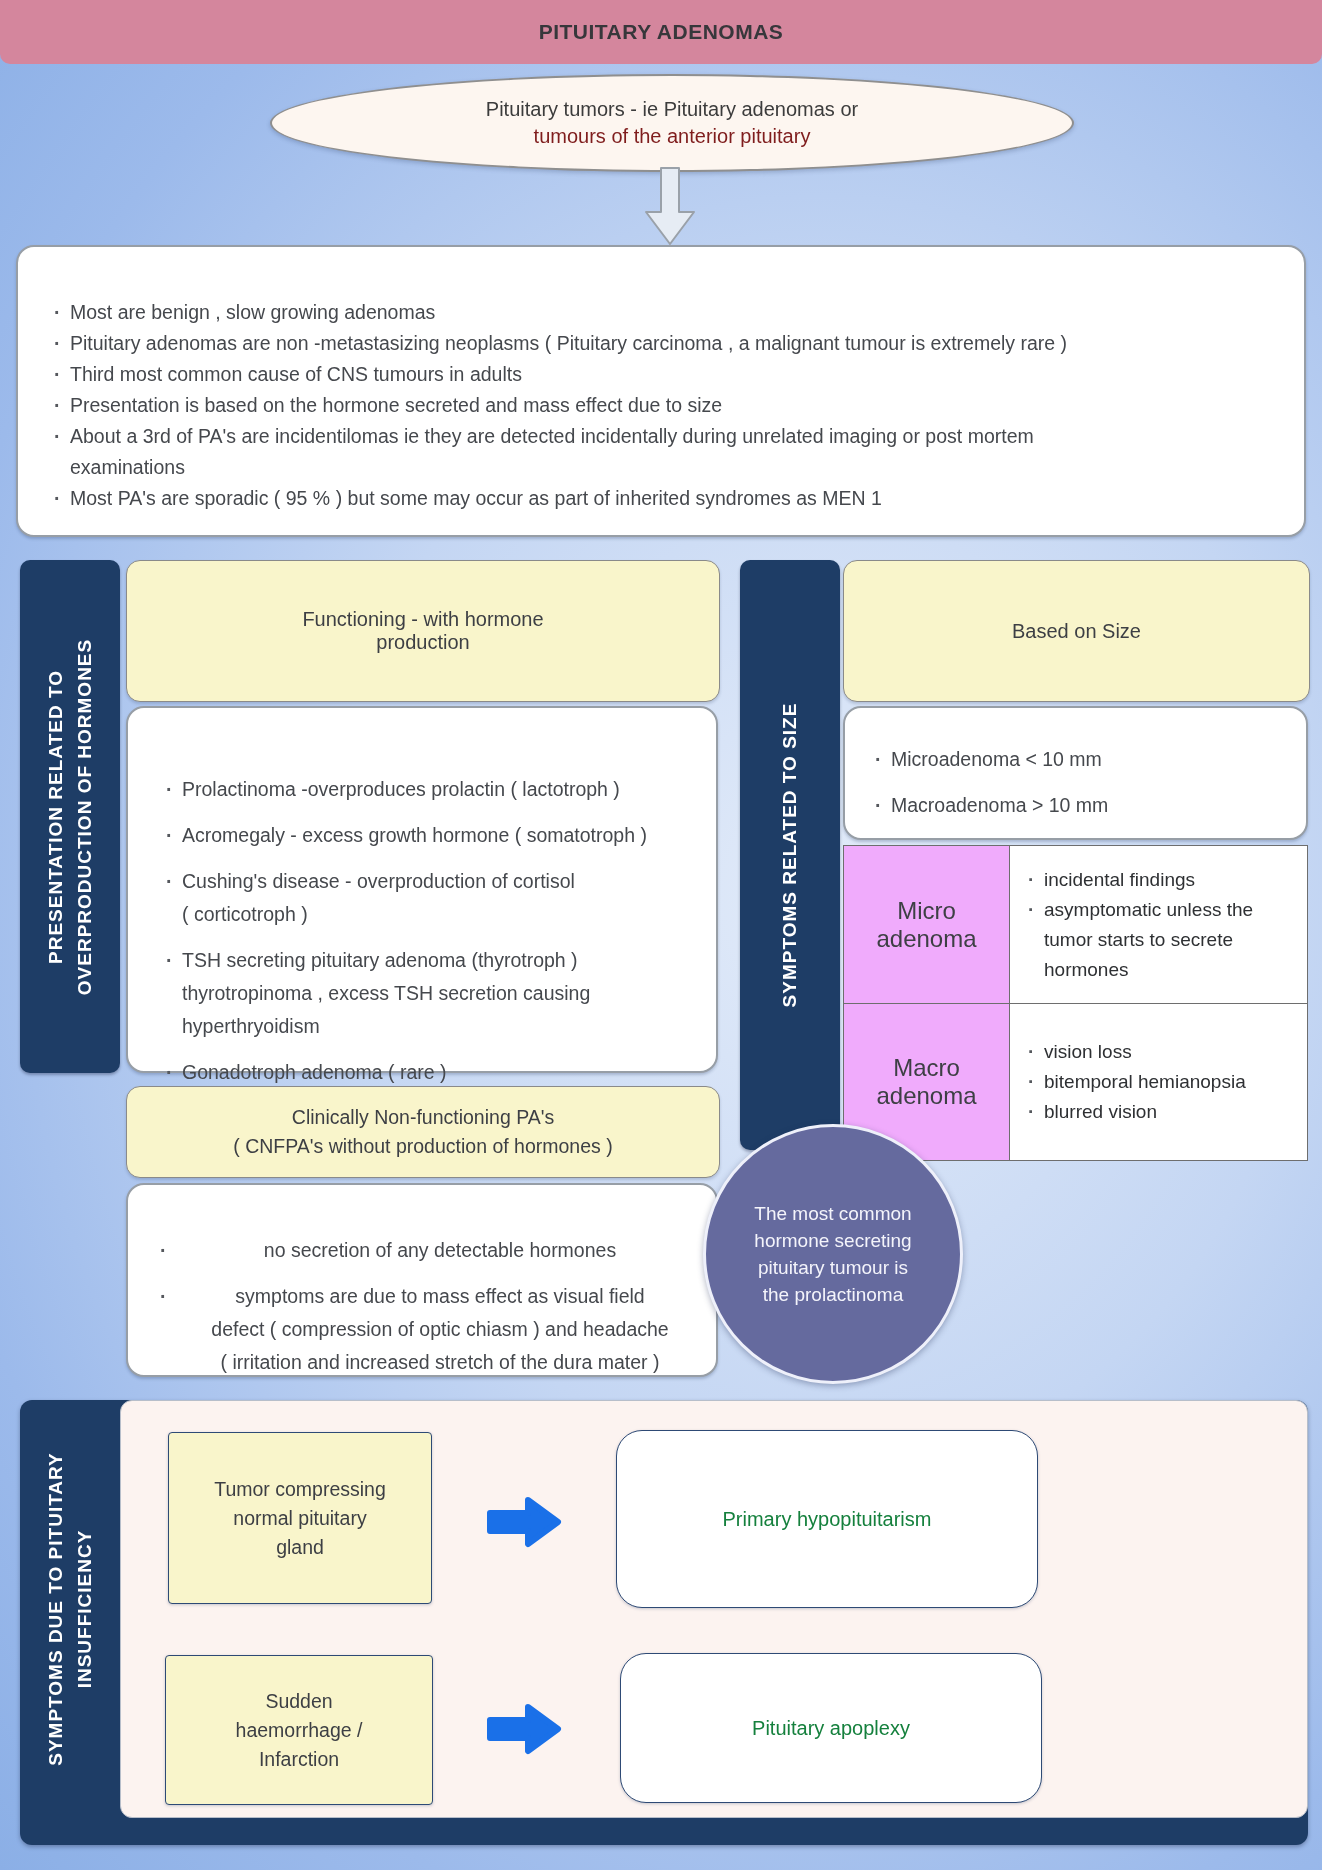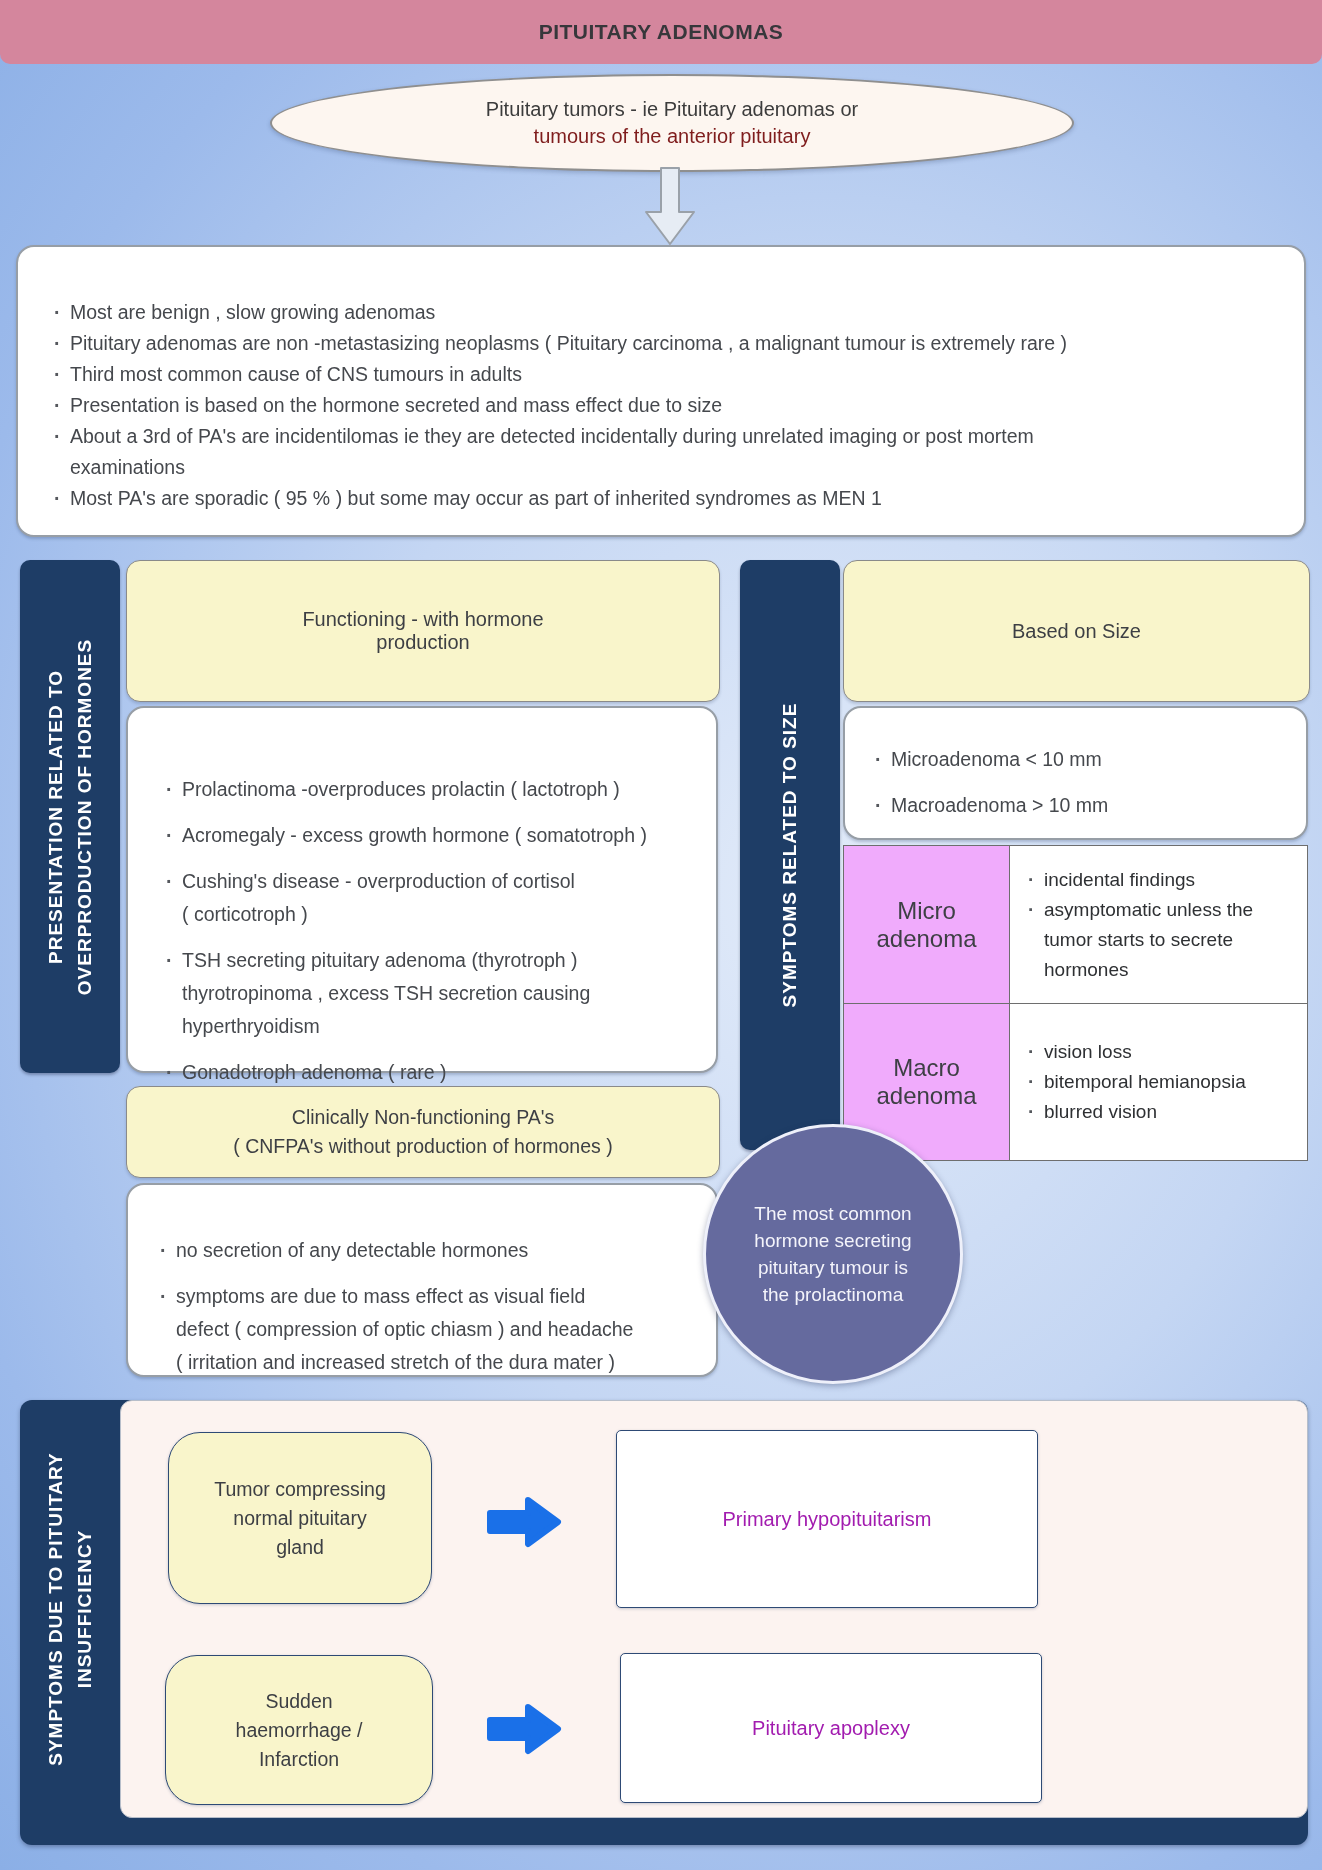--- a/index.html
+++ b/index.html
@@ -47,26 +47,26 @@
   
   .note-circle{position:absolute;left:703px;top:1124px;width:254px;height:254px;border-radius:50%;
                background:#656a9e;border:3px solid #eef0fa;display:flex;align-items:center;
                justify-content:center;text-align:center;color:#f4f4fb;font-size:19px;line-height:27px;
                box-shadow:0 2px 6px rgba(30,40,80,.35);z-index:5;}
   
   .bottom-navy{position:absolute;left:20px;top:1400px;width:1288px;height:445px;background:#1e3d66;
                border-radius:12px;box-shadow:0 2px 4px rgba(20,30,60,.35);}
   .bottom-pink{position:absolute;left:120px;top:1400px;width:1188px;height:418px;background:#fcf3f0;
                border:1px solid #b7beca;border-radius:12px;box-sizing:border-box;}
-  .cause{position:absolute;background:#f9f5cb;border:1.5px solid #2e4a75;border-radius:32px;
+  .cause{position:absolute;background:#f9f5cb;border:1.5px solid #2e4a75;border-radius:4px;
          display:flex;align-items:center;justify-content:center;text-align:center;font-size:19.5px;
          color:#3d3f44;line-height:29px;box-shadow:0 1px 3px rgba(40,60,100,.25);}
-  .result{position:absolute;background:#ffffff;border:1.5px solid #2e4a75;border-radius:5px;
+  .result{position:absolute;background:#ffffff;border:1.5px solid #2e4a75;border-radius:26px;
           display:flex;align-items:center;justify-content:center;text-align:center;font-size:20px;
-          color:#a21caf;box-shadow:0 1px 3px rgba(40,60,100,.25);}
+          color:#15803d;box-shadow:0 1px 3px rgba(40,60,100,.25);}
   .blue-arrow{position:absolute;}
 </style>
 </head>
 <body>
 
 <div class="canvas">
 
   <div class="topbar">
     <h1>PITUITARY ADENOMAS</h1>
   </div>
@@ -110,21 +110,21 @@
 thyrotropinoma , excess TSH secretion causing
 hyperthryoidism</div>
       <div class="bullet pre">Gonadotroph adenoma ( rare )</div>
       <div class="bullet pre">Plurihormonal - make more than 1 hormone</div>
     </div>
   </div>
 
   <div class="ypanel pre" style="left:126px;top:1086px;width:592px;height:90px;font-size:19.5px;line-height:29px;">Clinically Non-functioning PA's
 ( CNFPA's without production of hormones )</div>
 
-  <div class="panel" style="left:126px;top:1183px;width:592px;height:194px;box-sizing:border-box;padding:36px 12px 0 28px;">
+  <div class="panel" style="left:126px;top:1183px;width:592px;height:194px;box-sizing:border-box;padding:36px 12px 0 28px;text-align:center;">
     <div class="blist lh33">
       <div class="bullet pre">no secretion of any detectable hormones</div>
       <div class="bullet pre">symptoms are due to mass effect as visual field
 defect ( compression of optic chiasm ) and headache
 ( irritation and increased stretch of the dura mater )</div>
     </div>
   </div>
 
   <div class="navy" style="left:740px;top:560px;width:100px;height:590px;">
     <div class="vtext">SYMPTOMS RELATED TO SIZE</div>

